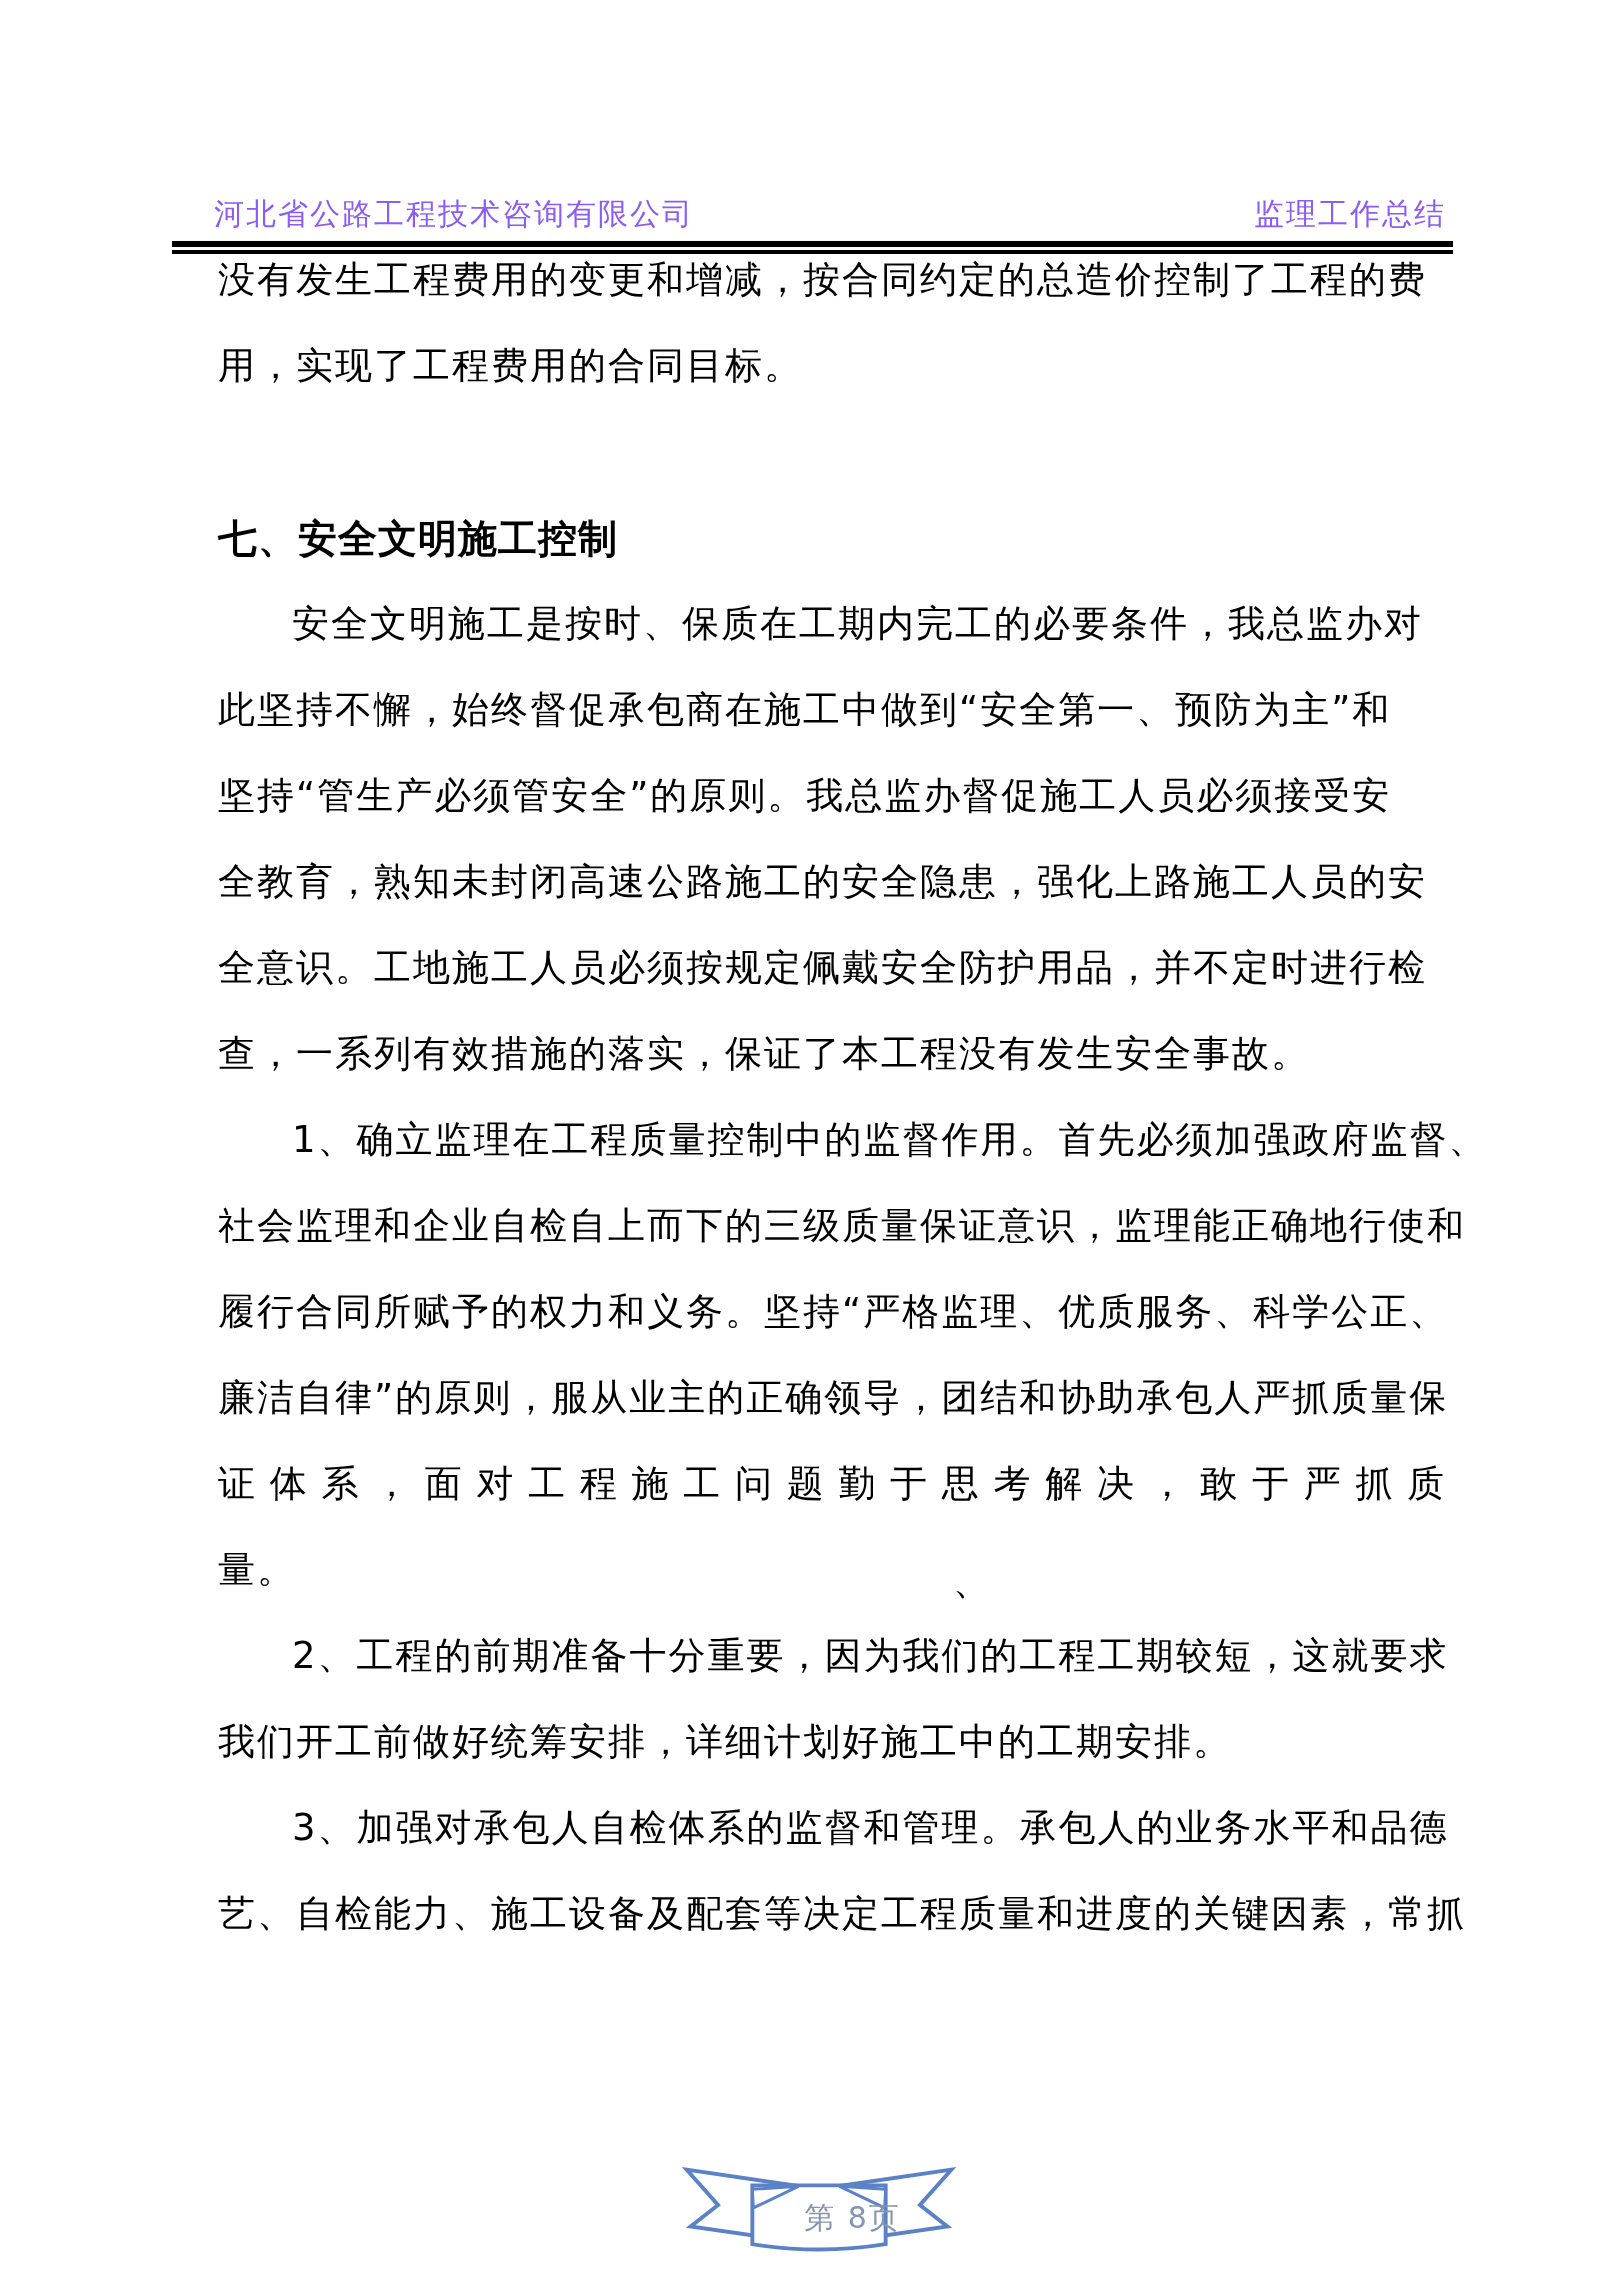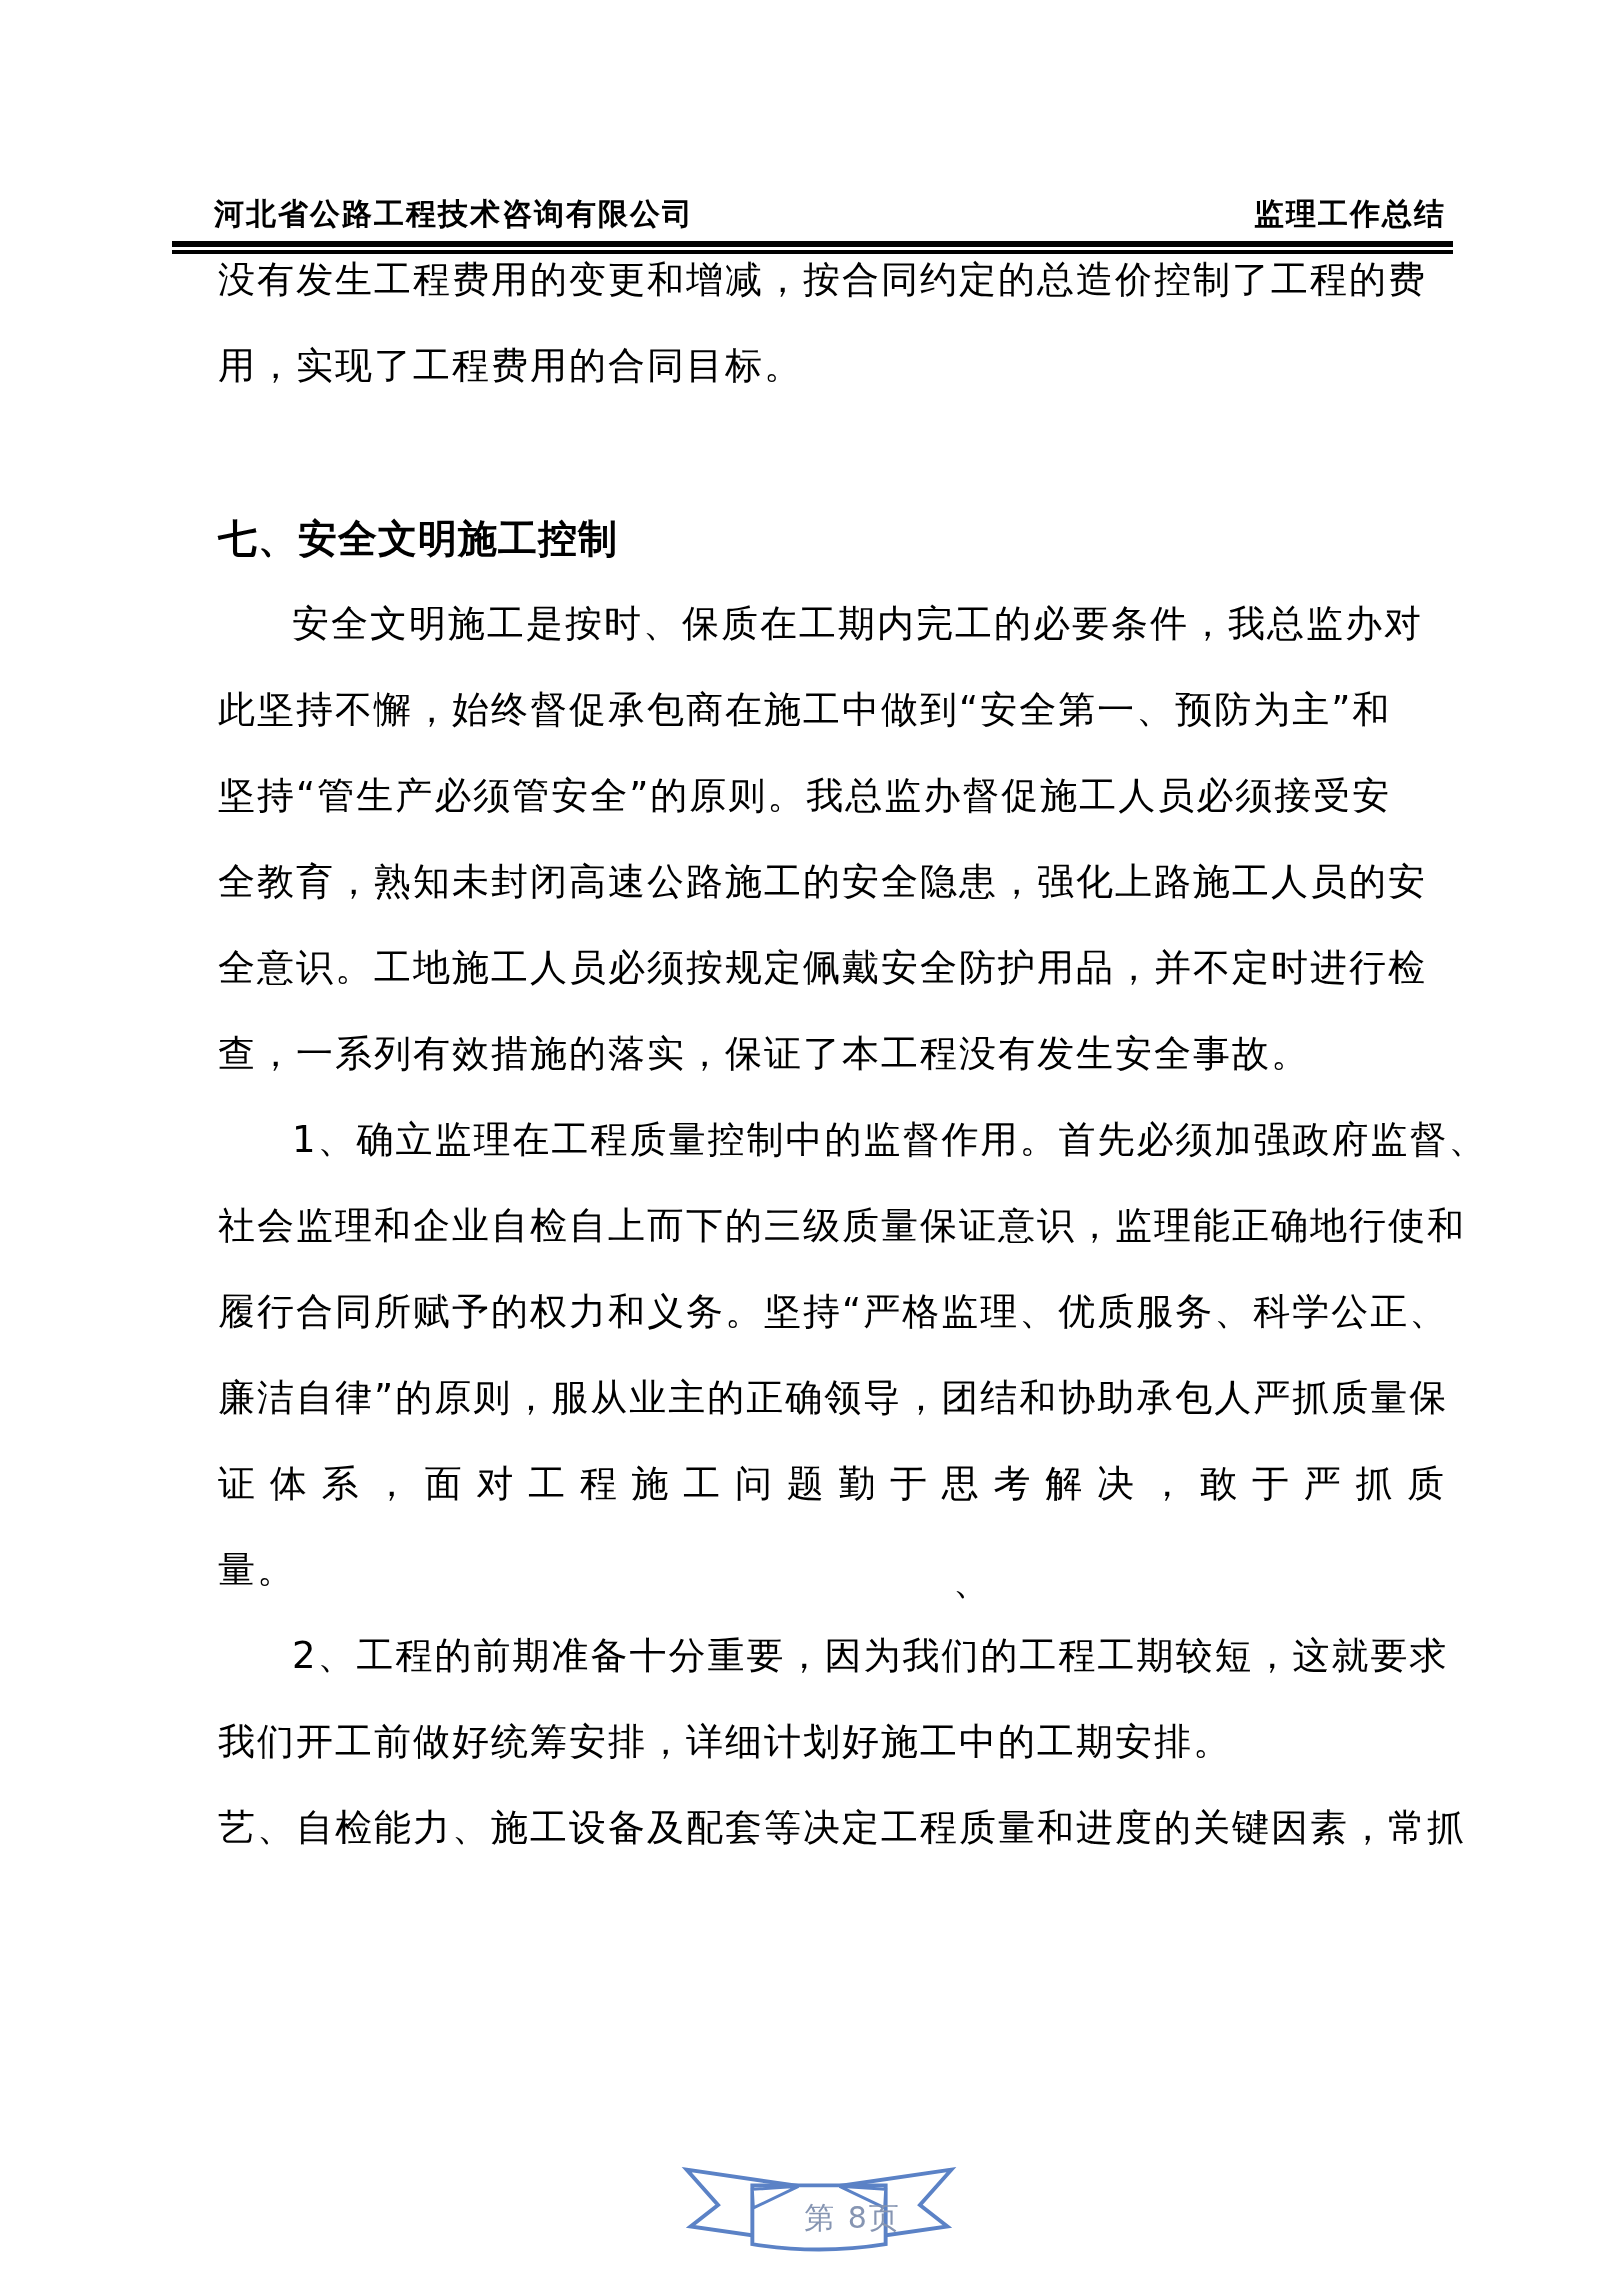--- a/index.html
+++ b/index.html
@@ -10,22 +10,22 @@
     overflow:hidden;
     font-family:"DejaVu Sans","Liberation Sans",sans-serif;
     color:#000;
   }
   
   #hdr-row{
     position:absolute;left:214px;top:194px;width:1232px;
     display:flex;justify-content:space-between;align-items:flex-end;
   }
   .hdr-text{
-    font-size:30px;font-weight:bold;letter-spacing:2px;
-    white-space:nowrap;color:#000000;
+    font-size:30px;font-weight:normal;letter-spacing:2px;
+    white-space:nowrap;color:#8b5cf6;
   }
   #hdr-rule{
     position:absolute;left:172px;top:241px;width:1281px;height:2.9px;
     border-top:6.9px solid #000;border-bottom:4.9px solid #000;
     background:#fff;box-sizing:content-box;
   }
   
   #doc-body{
     position:absolute;left:218px;top:255px;width:1221px;
   }
@@ -81,20 +81,21 @@
       <div class="line body">全意识。工地施工人员必须按规定佩戴安全防护用品，并不定时进行检</div>
       <div class="line body">查，一系列有效措施的落实，保证了本工程没有发生安全事故。</div>
       <div class="line body-indent">1、确立监理在工程质量控制中的监督作用。首先必须加强政府监督、</div>
       <div class="line body">社会监理和企业自检自上而下的三级质量保证意识，监理能正确地行使和</div>
       <div class="line body">履行合同所赋予的权力和义务。坚持“严格监理、优质服务、科学公正、</div>
       <div class="line body">廉洁自律”的原则，服从业主的正确领导，团结和协助承包人严抓质量保</div>
       <div class="line body-wide">证体系，面对工程施工问题勤于思考解决，敢于严抓质</div>
       <div class="line body-stray">量。<span class="stray-mark">、</span></div>
       <div class="line body-indent">2、工程的前期准备十分重要，因为我们的工程工期较短，这就要求</div>
       <div class="line body">我们开工前做好统筹安排，详细计划好施工中的工期安排。</div>
+      <div class="line body-indent">3、加强对承包人自检体系的监督和管理。承包人的业务水平和品德</div>
       <div class="line body">艺、自检能力、施工设备及配套等决定工程质量和进度的关键因素，常抓</div>
     </div>
 
   <div id="footer-ribbon">
     <svg width="304" height="98" viewBox="0 0 310 100" xmlns="http://www.w3.org/2000/svg">
 
       <path d="M20,16 L150,35 L150,92 L24,74 L52,52 Z" fill="#ffffff" stroke="var(--ribbon-stroke,#5b82c6)" stroke-width="4" stroke-linejoin="miter"></path>
 
       <path d="M290,16 L160,35 L160,92 L286,74 L258,52 Z" fill="#ffffff" stroke="var(--ribbon-stroke,#5b82c6)" stroke-width="4" stroke-linejoin="miter"></path>
 

